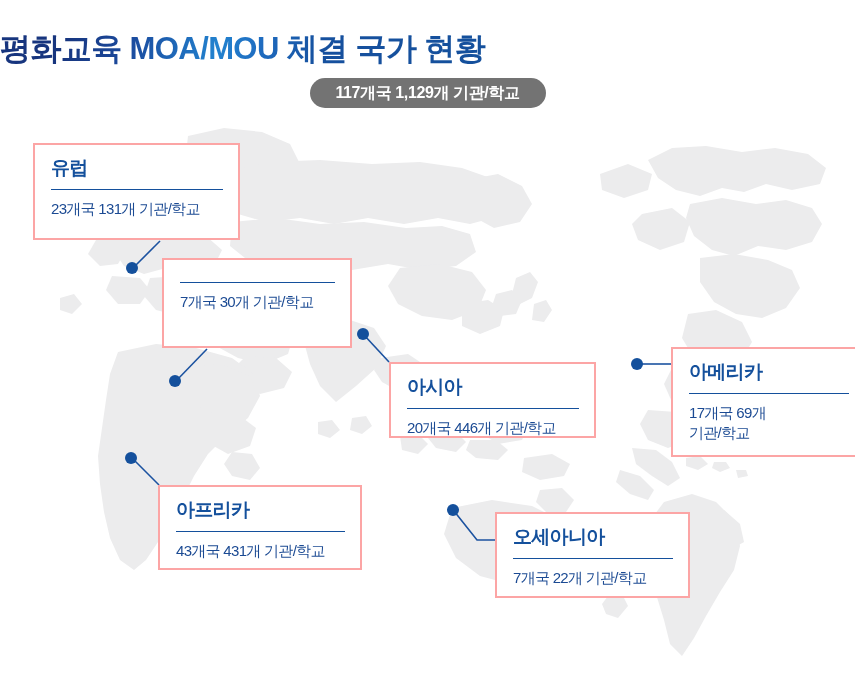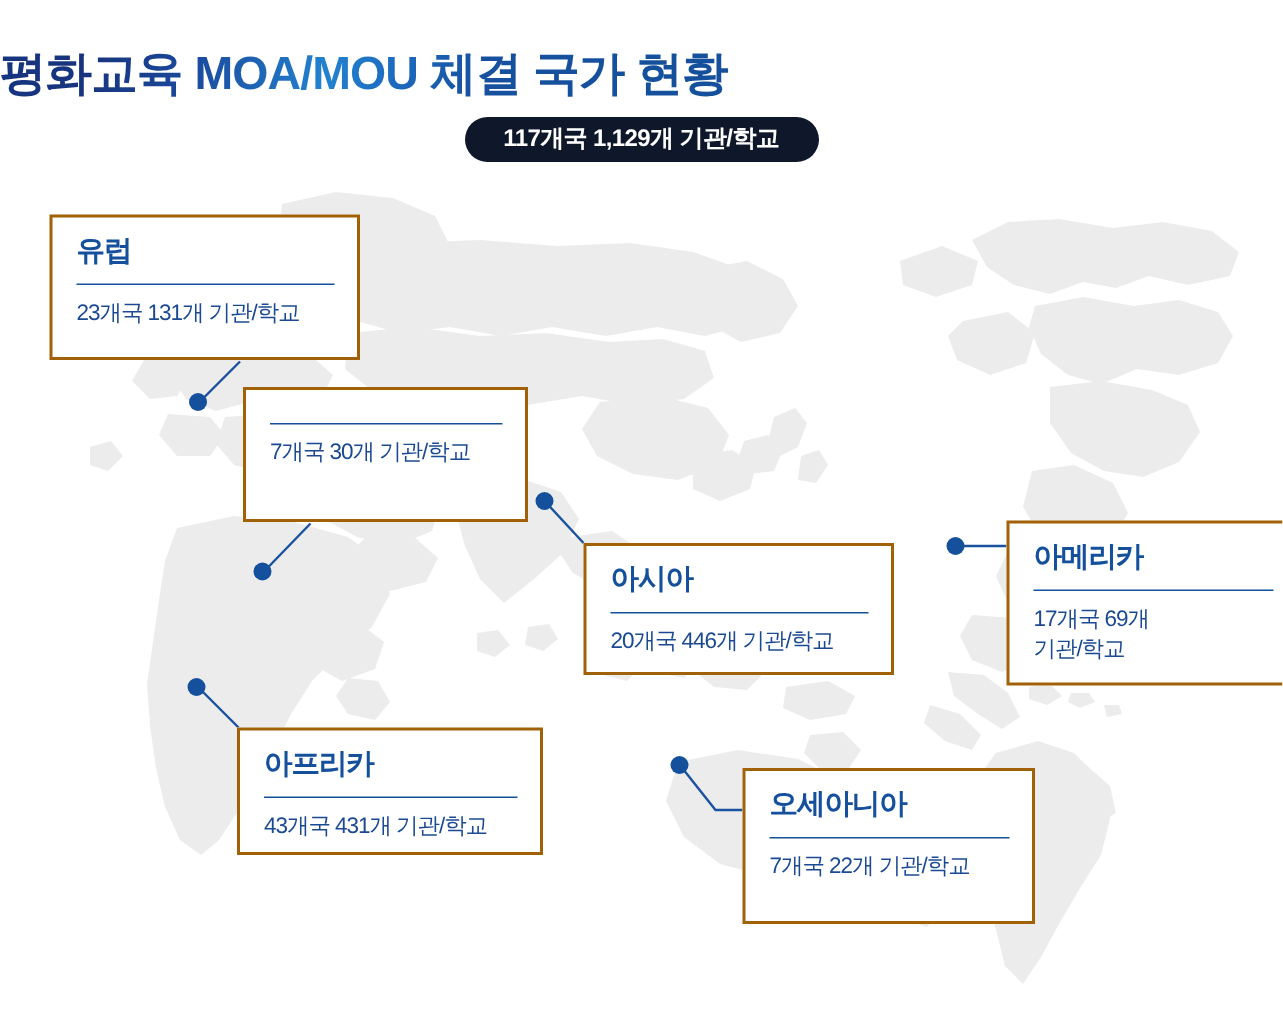--- a/index.html
+++ b/index.html
@@ -66,21 +66,21 @@
     -webkit-text-fill-color: transparent;
     white-space: nowrap;
   }
   .badge-row {
     margin-top: 9px;
     display: flex;
     justify-content: center;
   }
   .badge {
     display: inline-block;
-    background: #0f172a;
+    background: #737373;
     color: #ffffff;
     font-size: 16px;
     font-weight: bold;
     letter-spacing: -0.4px;
     padding: 6px 26px 7px 26px;
     border-radius: 16px;
     line-height: 1.1;
     white-space: nowrap;
   }
 
@@ -92,21 +92,21 @@
     width: 855px;
     height: 690px;
     z-index: 6;
     pointer-events: none;
   }
 
   
   .card {
     position: absolute;
     box-sizing: border-box;
-    border: 2px solid #a16207;
+    border: 2px solid #fca5a5;
     background: #ffffff;
     z-index: 8;
     padding: 12px 15px 12px 16px;
   }
   .card-title {
     font-size: 19px;
     font-weight: bold;
     color: #14509c;
     letter-spacing: -0.7px;
     line-height: 1.15;
@@ -123,24 +123,24 @@
     color: #1b4a93;
     letter-spacing: -0.7px;
     line-height: 1.32;
     margin: 0;
   }
   .card-desc.nowrap { white-space: nowrap; }
 
   
   #card-europe    { left: 33px;  top: 143px; width: 207px; height: 97px; }
   #card-mideast   { left: 162px; top: 258px; width: 190px; height: 90px; }
-  #card-asia      { left: 389px; top: 362px; width: 207px; height: 88px; }
+  #card-asia      { left: 389px; top: 362px; width: 207px; height: 76px; }
   #card-america   { left: 671px; top: 347px; width: 195px; height: 110px; }
   #card-africa    { left: 158px; top: 485px; width: 204px; height: 85px; }
-  #card-oceania   { left: 495px; top: 512px; width: 195px; height: 104px; }
+  #card-oceania   { left: 495px; top: 512px; width: 195px; height: 86px; }
 </style>
 </head>
 <body>
 
 <div class="stage">
 
   <div class="map-layer">
     <svg viewBox="0 0 855 560" xmlns="http://www.w3.org/2000/svg" aria-hidden="true">
       <g fill="#ececed">
 

